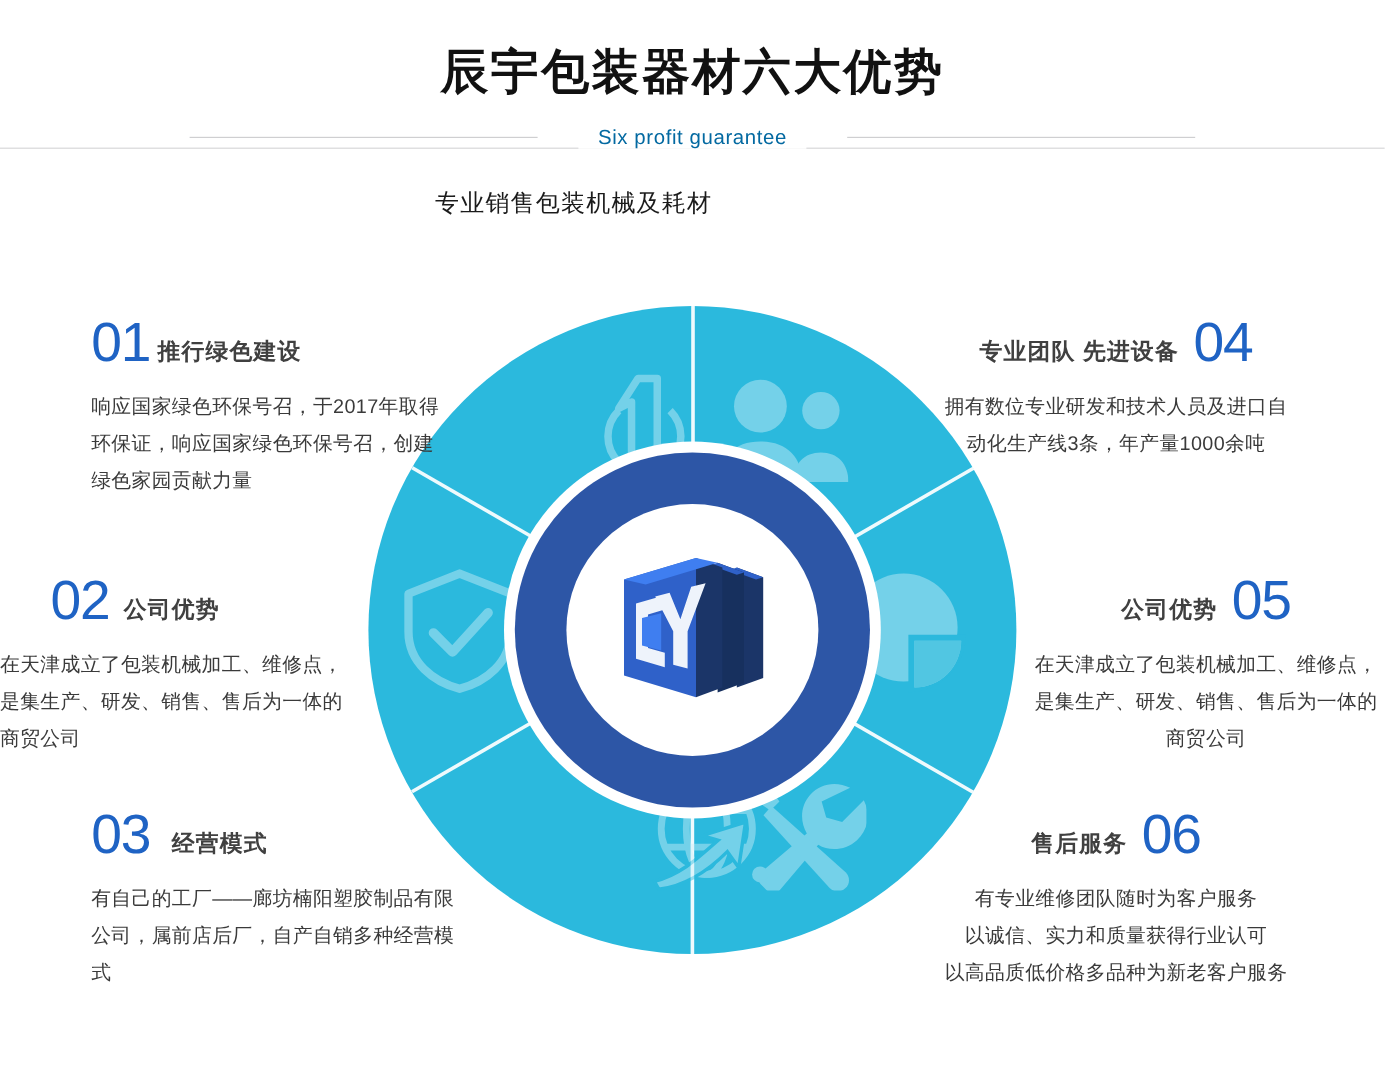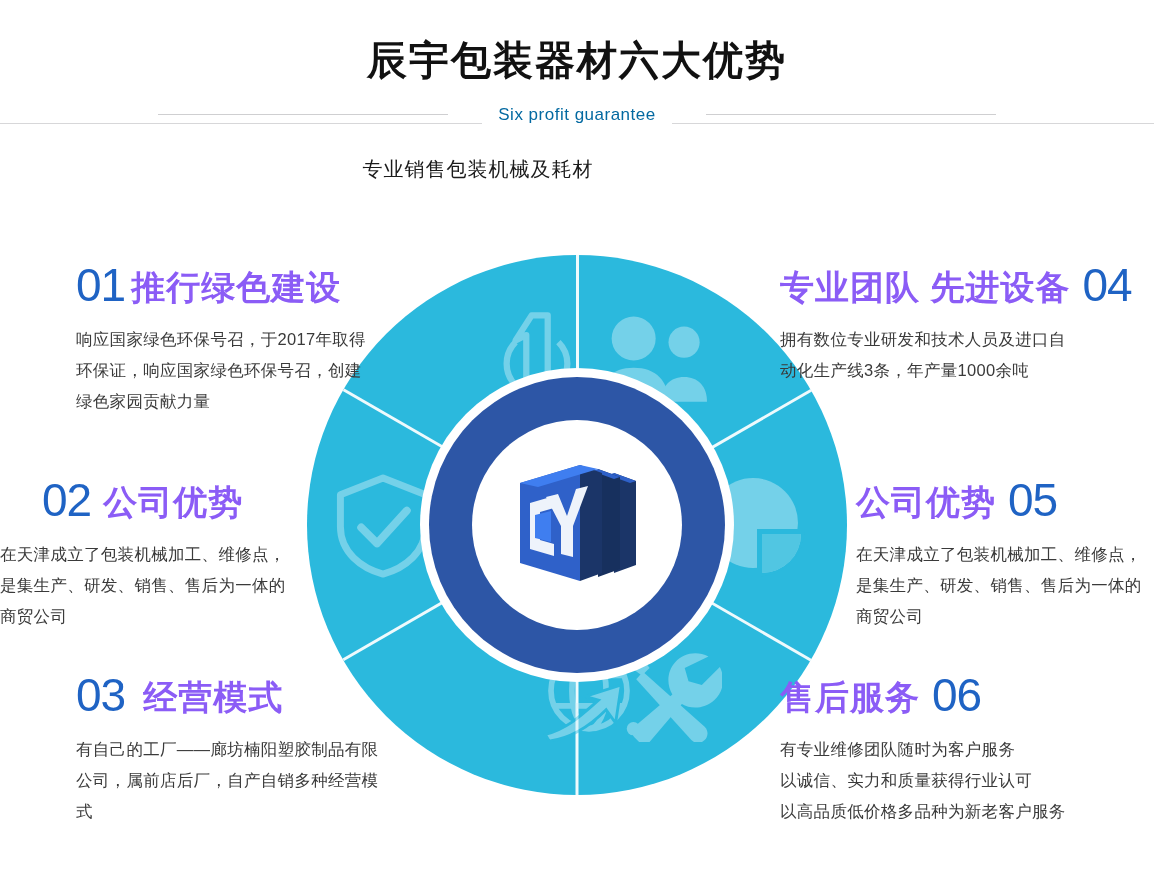--- a/index.html
+++ b/index.html
@@ -118,33 +118,33 @@
     margin-bottom:16px;
   }
   .block .num{
     font-size:46px;
     font-weight:normal;
     color:#1f63c4;
     letter-spacing:-1px;
     vertical-align:-2px;
   }
   .block .htxt{
-    font-size:34px;
+    font-size:19px;
     font-weight:bold;
-    color:#8b5cf6;
+    color:#404040;
     letter-spacing:1px;
   }
   .block .body{
     font-size:16.5px;
     color:#3a3a3a;
     line-height:31px;
     letter-spacing:.3px;
   }
   .block.left{text-align:left;}
-  .block.right{text-align:left;}
+  .block.right{text-align:center;}
 
   .b01{left:76px;top:262px;width:300px;}
   .b02{left:0px;top:477px;width:292px;}
   .b03{left:76px;top:672px;width:312px;}
   .b04{left:780px;top:262px;width:300px;}
   .b05{left:856px;top:477px;width:298px;}
   .b06{left:780px;top:672px;width:300px;}
 
   .b01 .head .num{margin-right:6px;}
   .b03 .head .num{margin-right:18px;}

